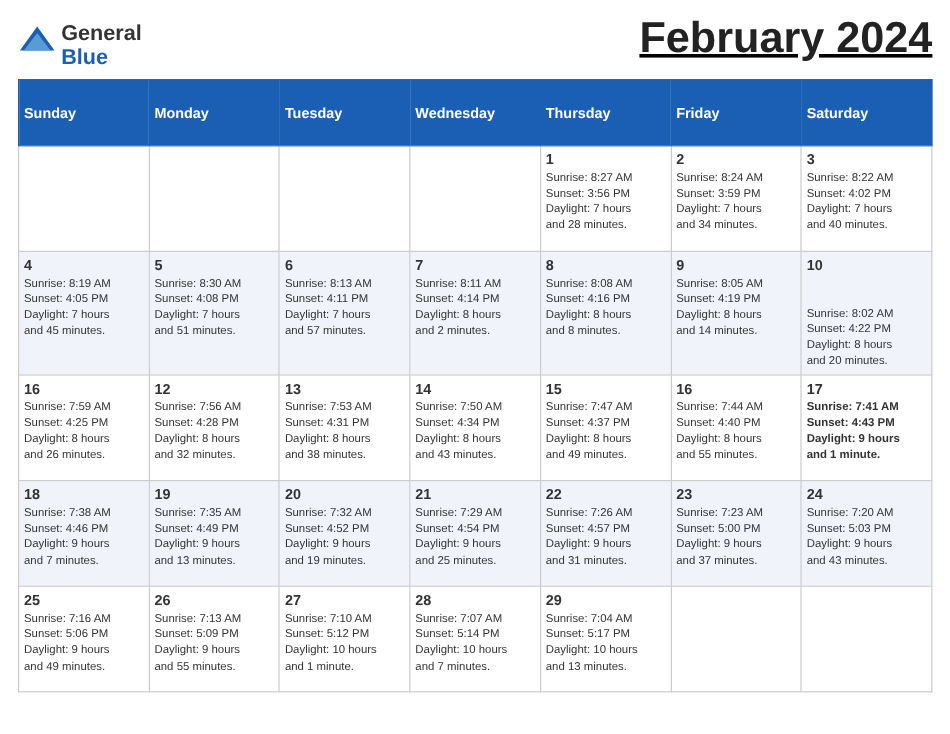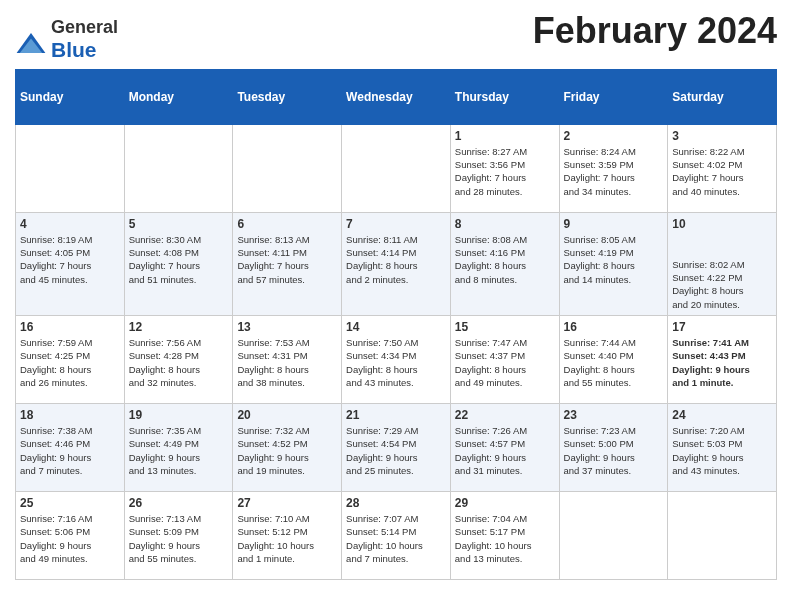--- a/index.html
+++ b/index.html
@@ -11,44 +11,45 @@
       padding: 10px 15px;
     }
     .header-area {
       display: flex;
       align-items: flex-start;
       justify-content: space-between;
       margin-bottom: 8px;
     }
     .logo {
       display: flex;
-      align-items: flex-end;
+      align-items: flex-start;
       margin-top: 8px;
     }
     .logo-text {
       display: flex;
       flex-direction: column;
       line-height: 1.1;
     }
     .logo-general {
       font-size: 18px;
       font-weight: bold;
       color: #333;
     }
     .logo-blue {
-      font-size: 21px;
+      font-size: 18px;
       font-weight: bold;
       color: #1a5fb4;
     }
     .logo-icon {
       width: 32px;
       height: 32px;
       margin-right: 4px;
     }
     .title-area {
+      text-decoration: underline;
     }
     .month-title {
       font-size: 36px;
       font-weight: bold;
       color: #222;
     }
     .subtitle {
       font-size: 14px;
       color: #444;
     }

